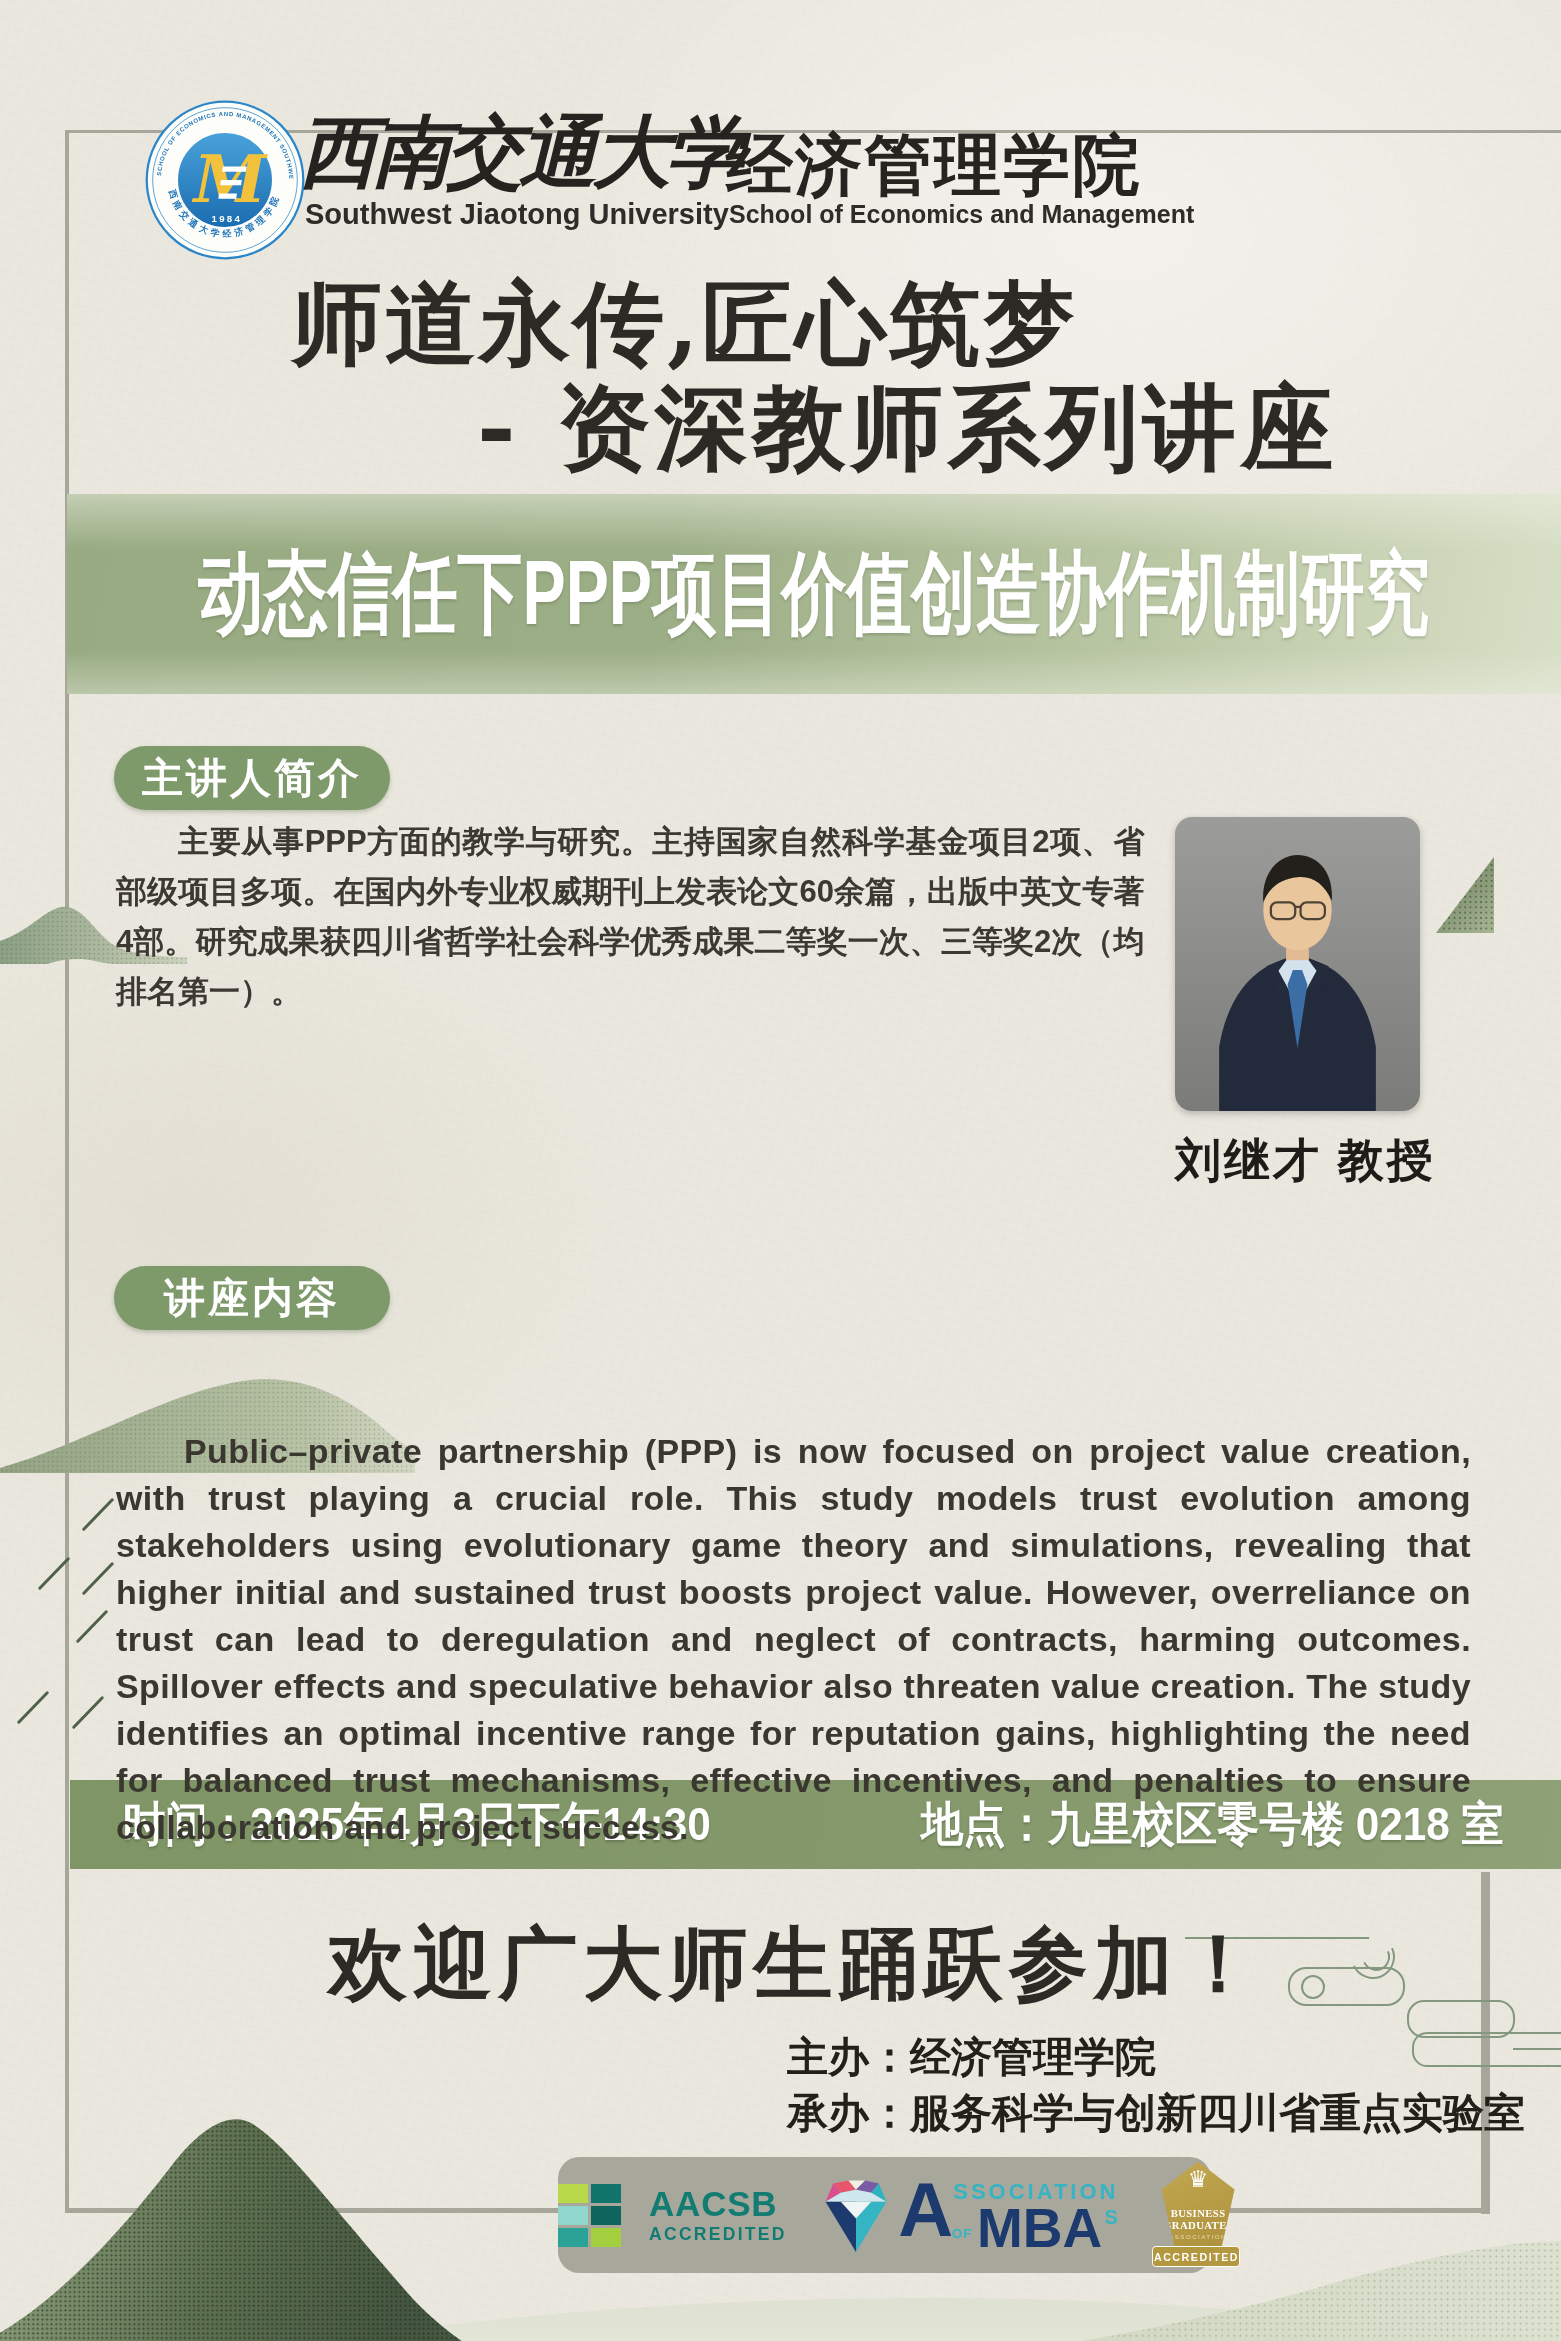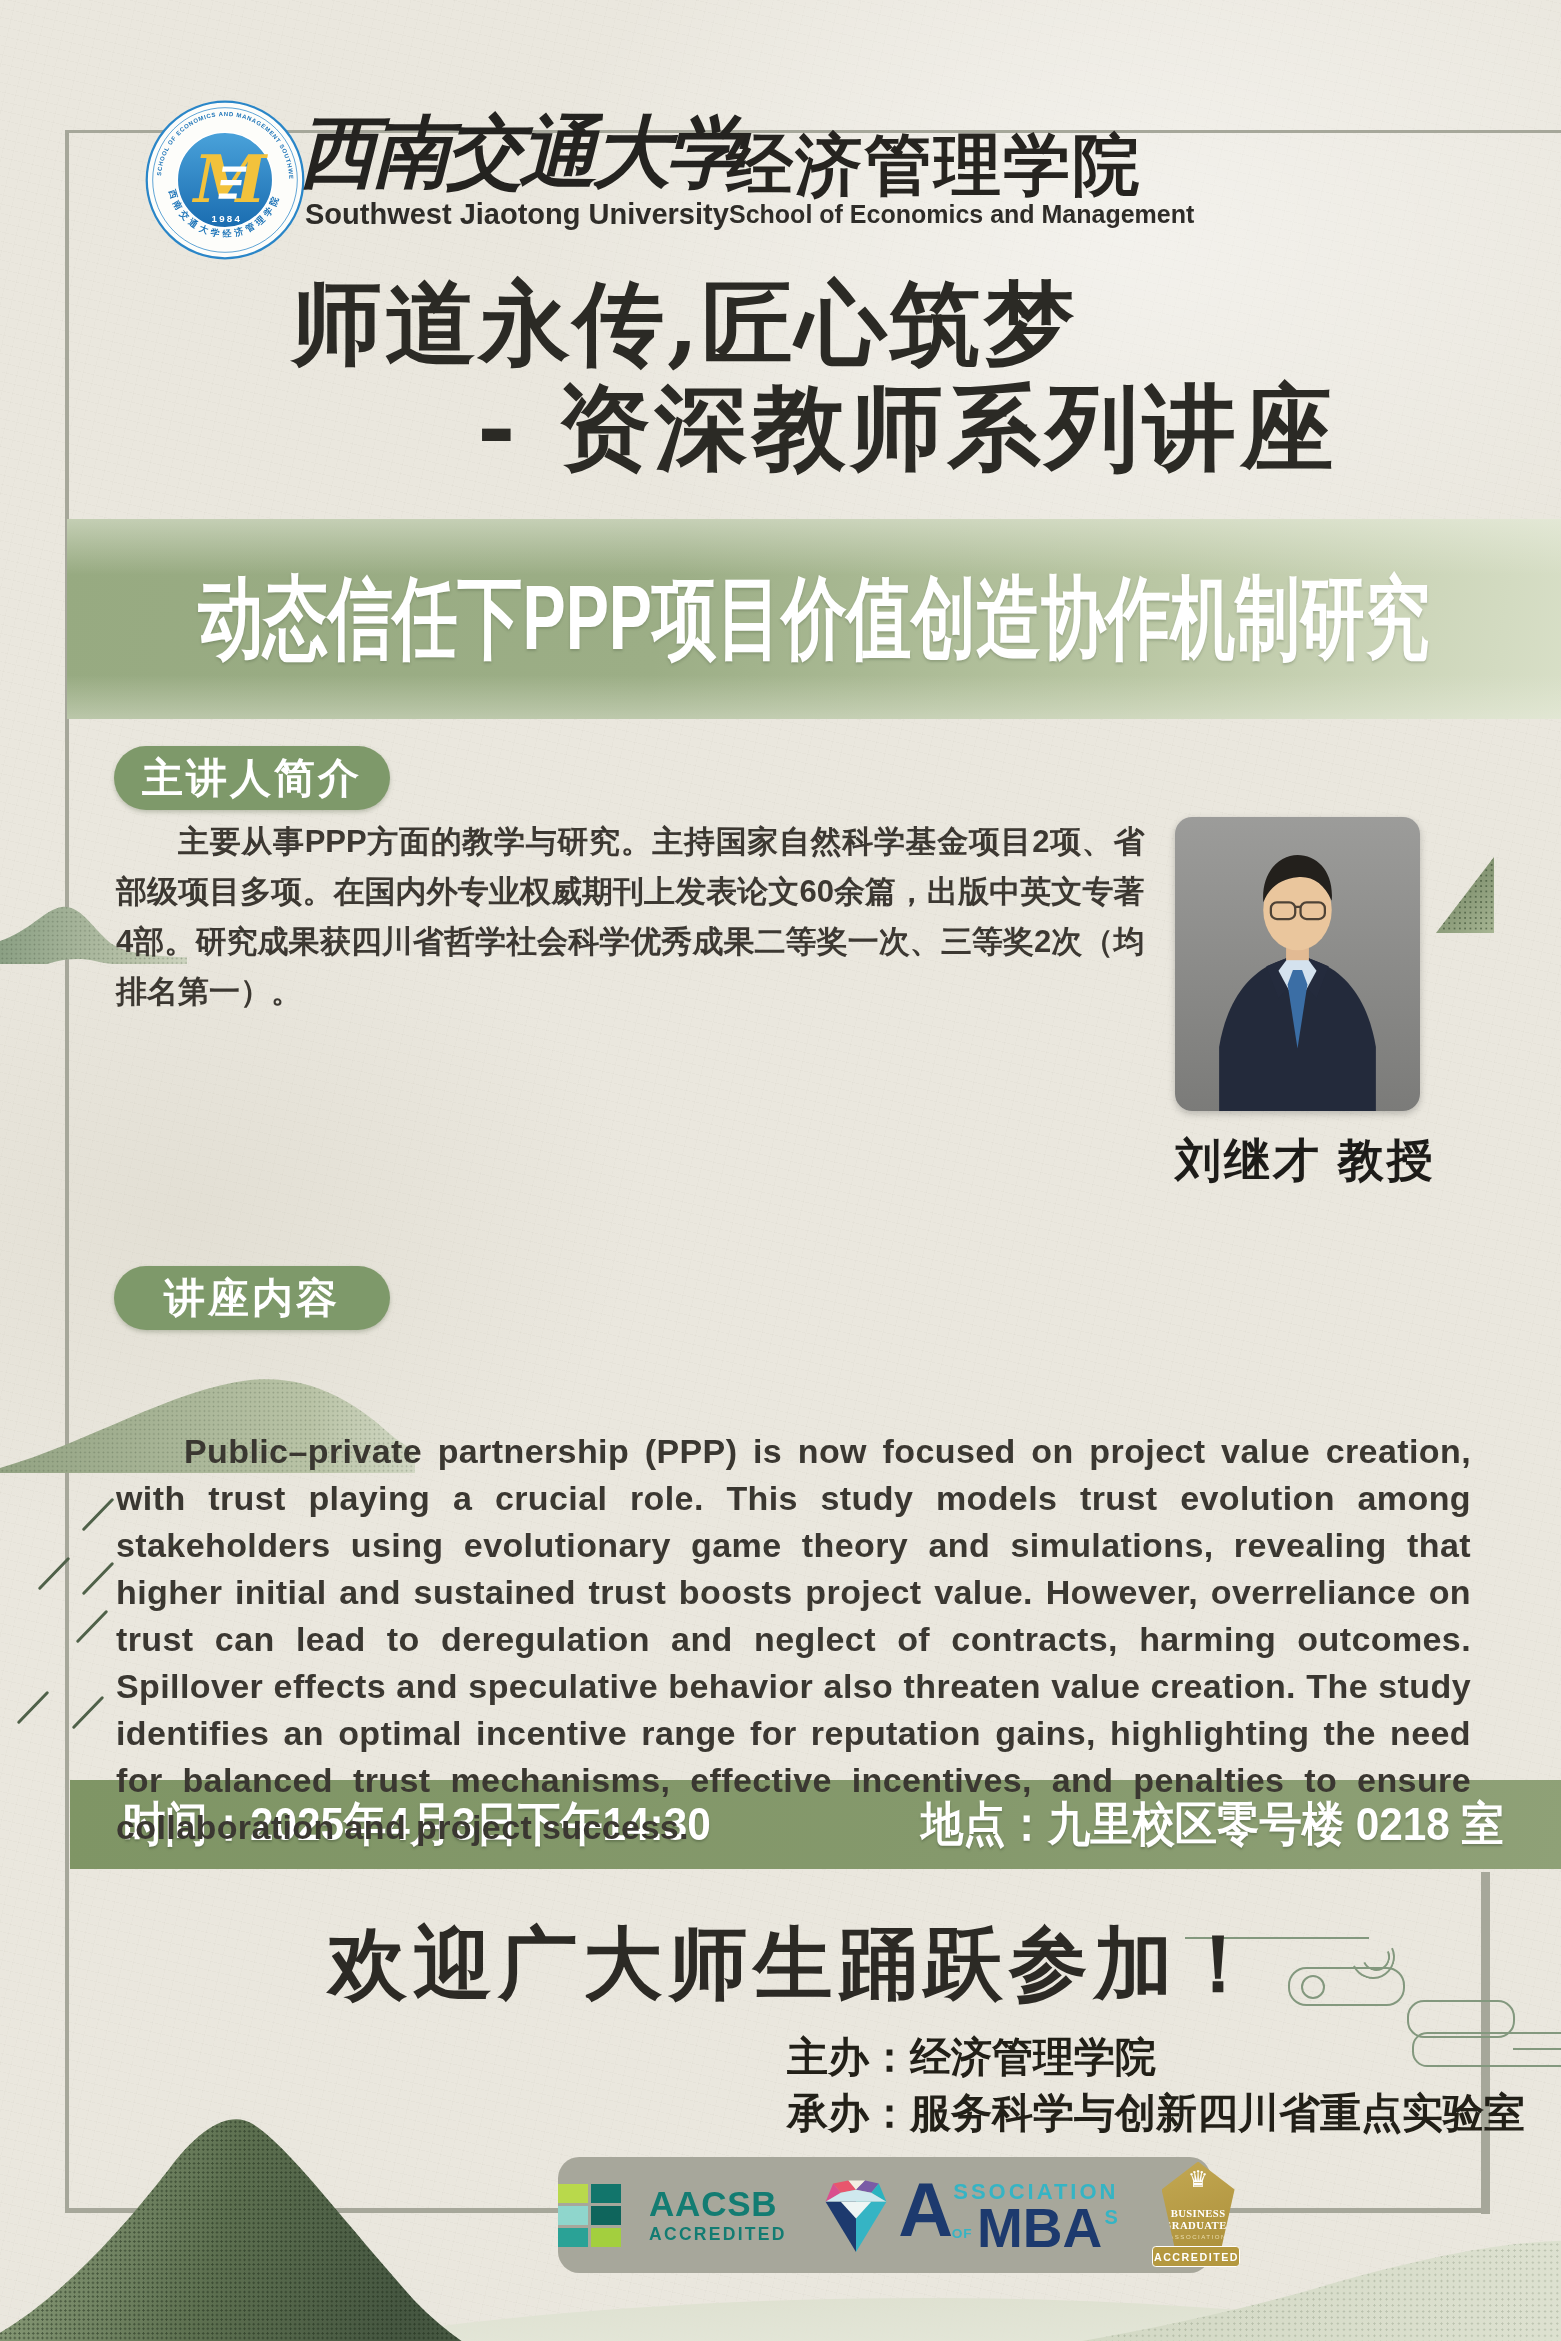--- a/index.html
+++ b/index.html
@@ -28,21 +28,21 @@
   .school-cn{position:absolute; left:726px; top:131px; font-size:67px; font-weight:900; letter-spacing:2.3px; color:#262420; line-height:1;}
   .school-en{position:absolute; left:729px; top:200px; font-size:25px; font-weight:600; color:#2e2c28;}
   
   .series-1{position:absolute; left:291px; top:273px; font-family:"DejaVu Serif","Liberation Serif",serif;
     font-size:91px; font-weight:900; letter-spacing:3px; color:#2b2a25; line-height:1.1;}
   .series-2{position:absolute; left:477px; top:377px; font-family:"DejaVu Serif","Liberation Serif",serif;
     font-size:93px; font-weight:900; letter-spacing:4.6px; color:#2b2a25; line-height:1.1;}
   
   .lecture-banner{position:absolute; left:67px; top:494px; width:1494px; height:200px;
     background:linear-gradient(100deg,#97aa81 0%,#9cae86 40%,#bac7a4 72%,#d8dfc7 100%);
-    display:flex; align-items:center; justify-content:center;margin-top:25px;}
+    display:flex; align-items:center; justify-content:center;}
   .lecture-banner::after{content:""; position:absolute; inset:0;
     background:linear-gradient(to bottom, rgba(240,242,230,.5), rgba(240,242,230,0) 28%, rgba(240,242,230,0) 78%, rgba(240,242,230,.4));}
   .lecture-title{white-space:nowrap; font-size:90px; font-weight:900; color:#fff; letter-spacing:0;
     transform:scaleX(.72); transform-origin:center; z-index:1; text-shadow:0 2.3px 3px rgba(60,75,50,.25);}
   
   .pill{position:absolute; left:114px; width:276px; height:64px; background:#7e996a; border-radius:35px;
     display:flex; align-items:center; justify-content:center; box-shadow:0 2.3px 4.6px rgba(80,95,65,.3);}
   .pill-speaker{top:746px;} .pill-content{top:1266px;}
   .pill-label{color:#fff; font-size:41px; font-weight:800; letter-spacing:3px;}
   

